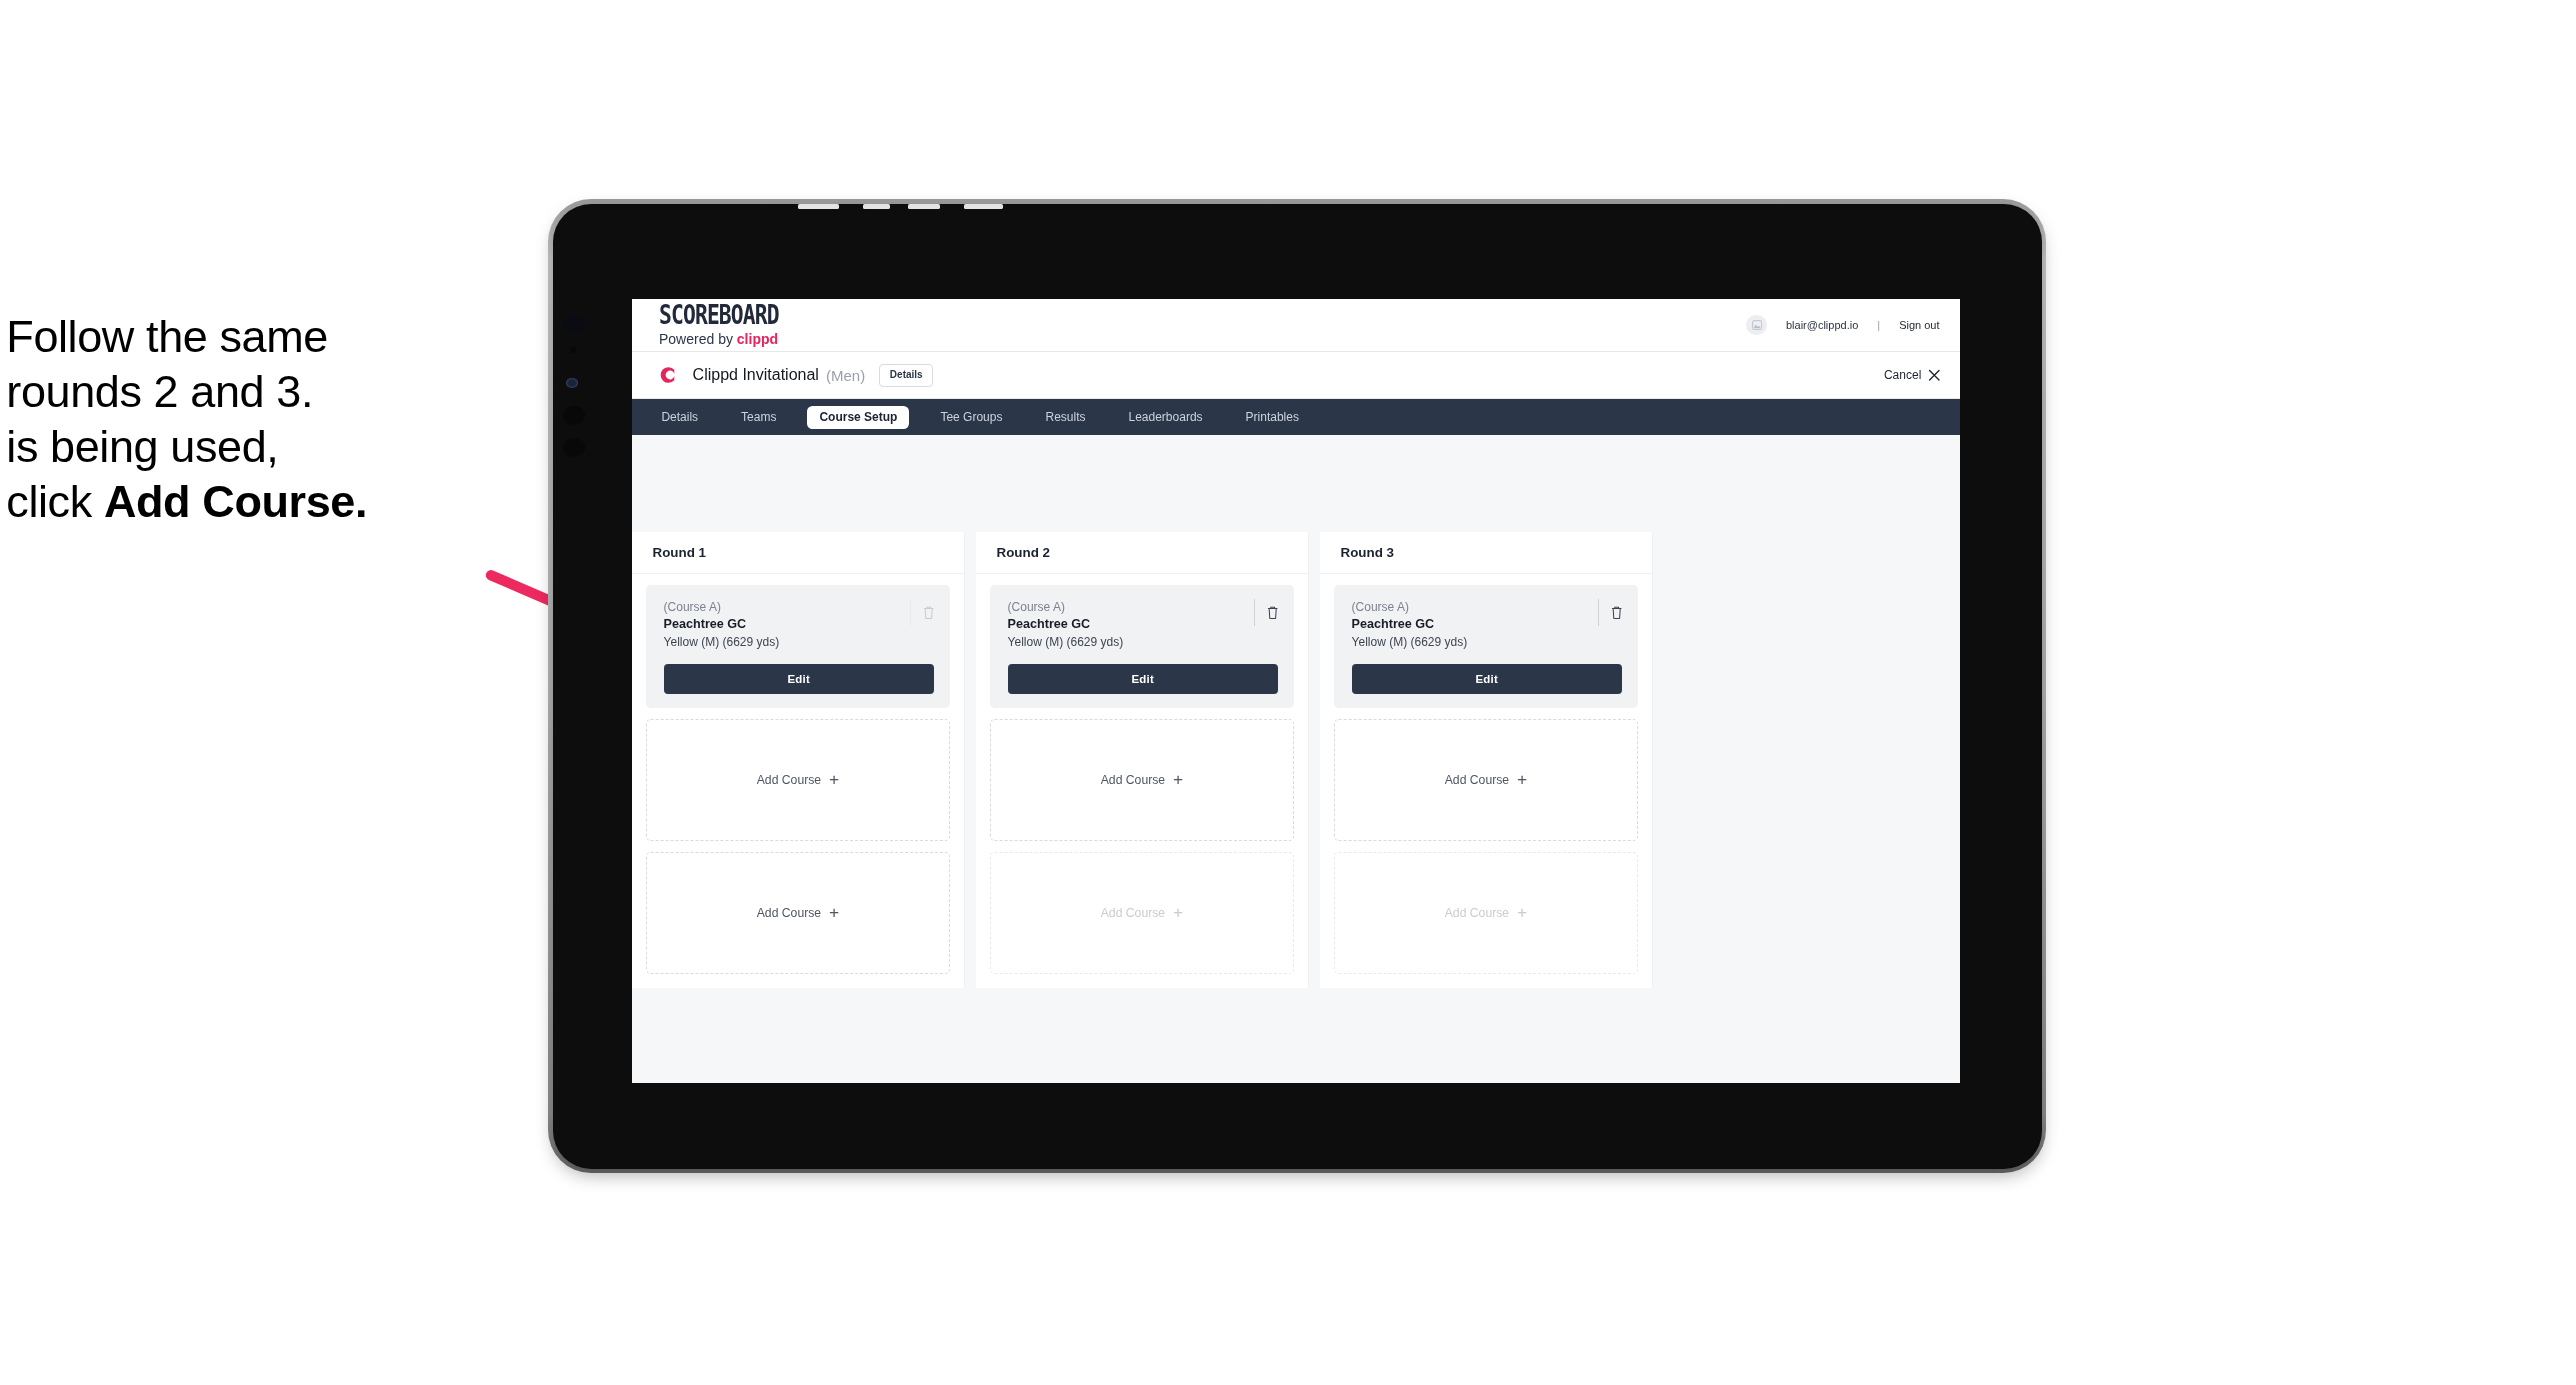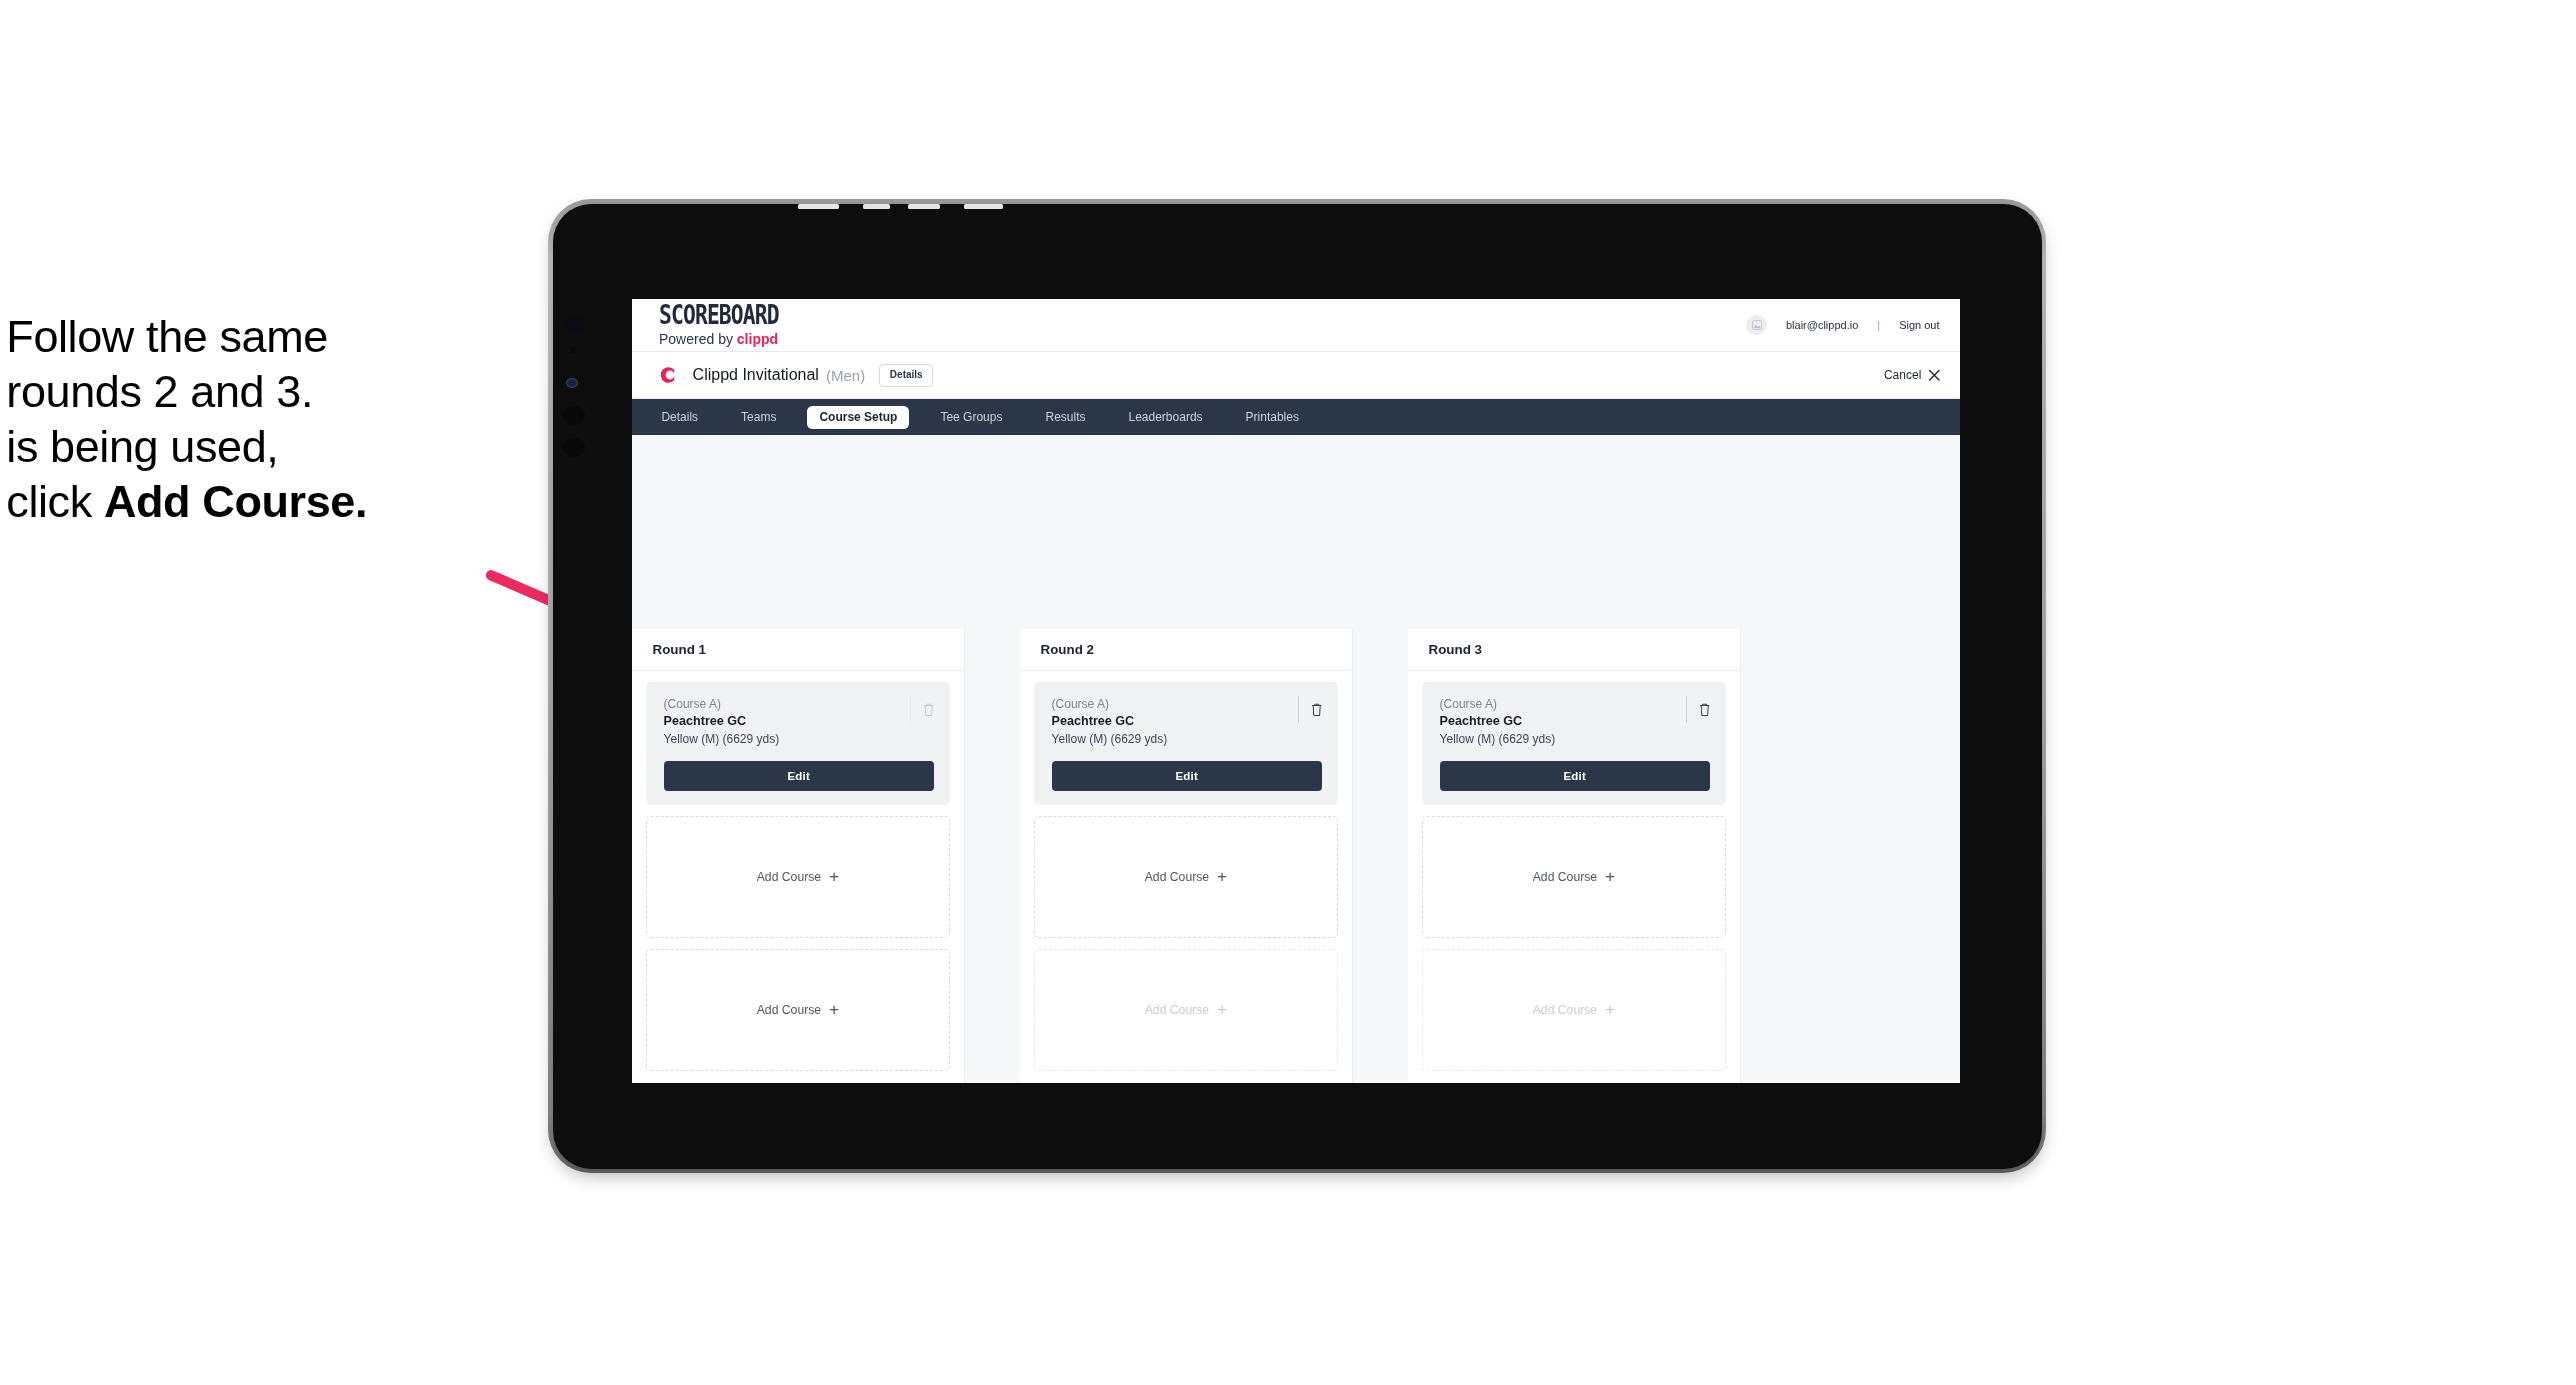--- a/index.html
+++ b/index.html
@@ -103,21 +103,21 @@
   .subnav{
     height:36px;background:#2b3648;display:flex;align-items:center;padding-left:17.4px;gap:19px;
   }
   .subnav .tab{
     font-size:12px;color:#cdd3dc;padding:5.5px 12px;border-radius:5.5px;line-height:1;
   }
   .subnav .tab.active{background:#ffffff;color:#1b2230;font-weight:600;}
 
   
   .board{
-    display:flex;align-items:flex-end;background:#f6f7f9;height:650px;gap:44px;
+    display:flex;align-items:center;background:#f6f7f9;height:650px;
   }
   .round-col{
     width:332px;background:#ffffff;border-right:0.8px solid #eceef1;
     display:flex;flex-direction:column;
   }
   .round-col.gap{margin-left:11px;}
   .col-head{
     height:41px;display:flex;align-items:center;padding-left:20.5px;
     font-size:13.4px;color:#1b2230;font-weight:600;border-bottom:0.8px solid #eef0f2;
   }

